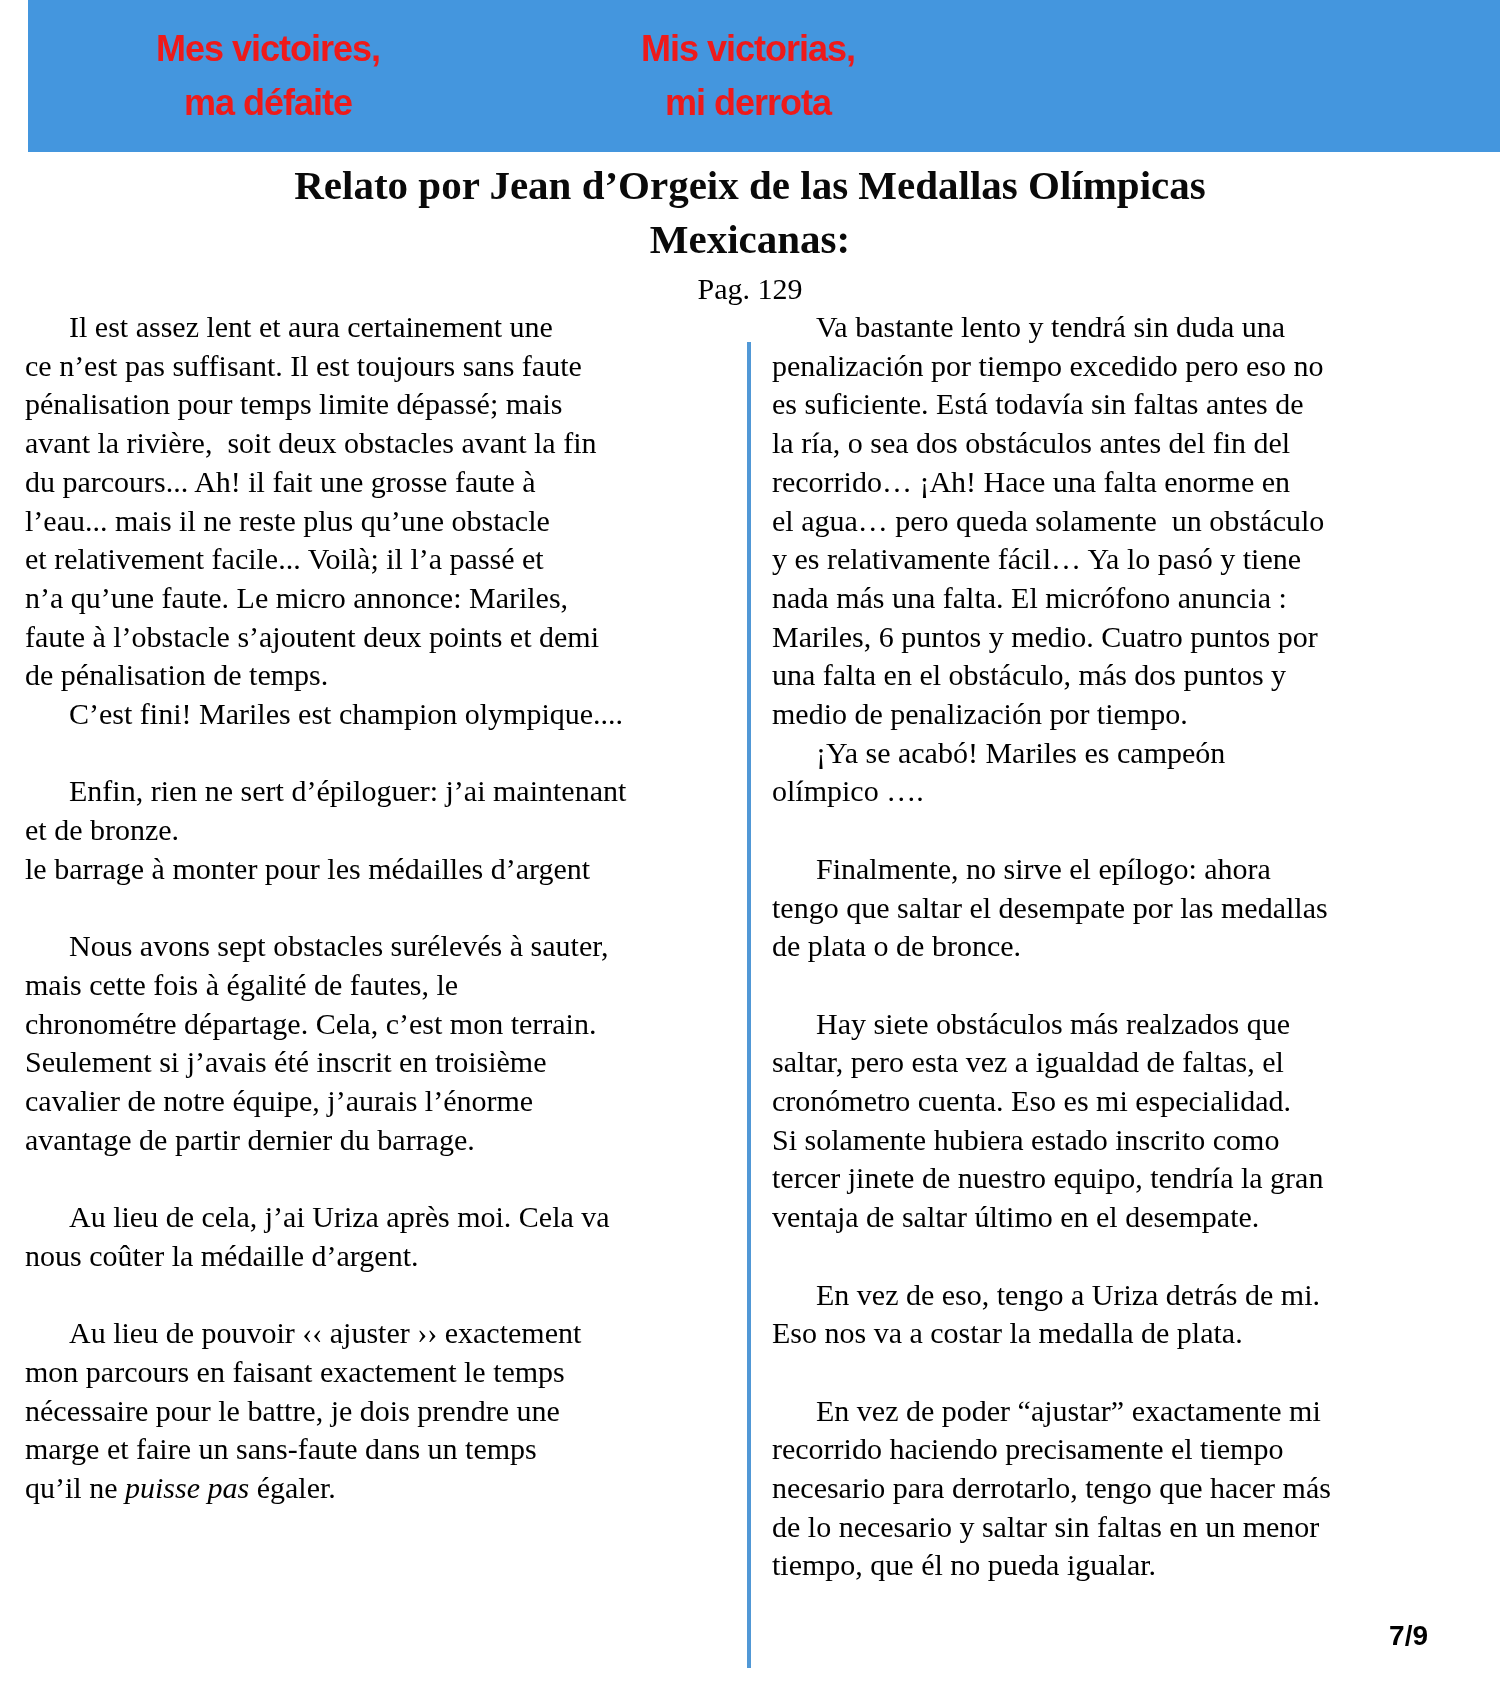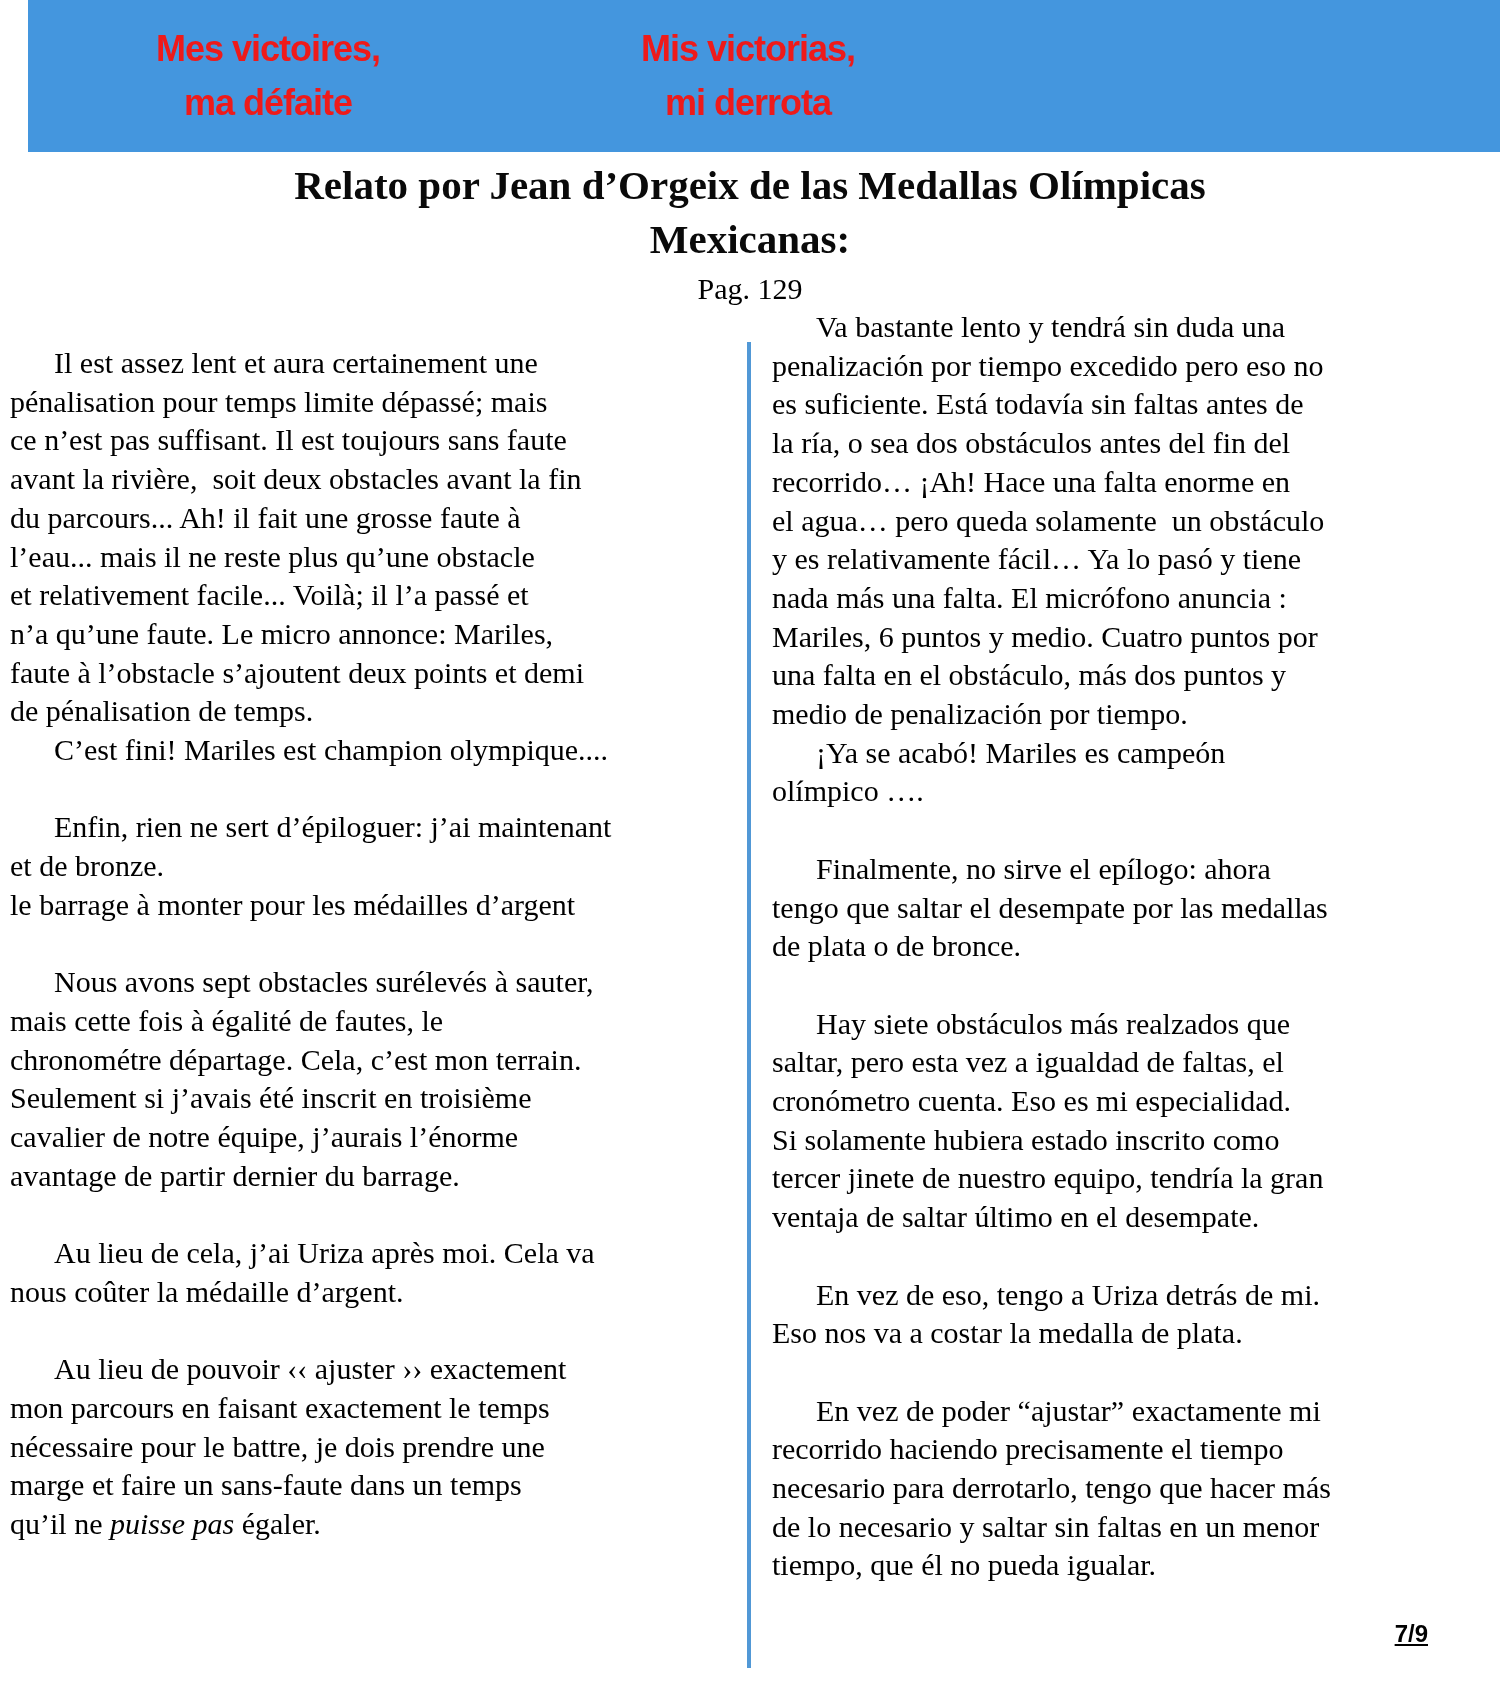--- a/index.html
+++ b/index.html
@@ -32,33 +32,33 @@
     font-weight:bold;font-size:41px;line-height:54px;color:#0a0a0a;
   }
   .pageref{
     position:absolute;top:272px;left:0;width:1500px;text-align:center;
     font-size:30px;line-height:34px;
   }
   
   .col{
     position:absolute;top:308px;font-size:30px;line-height:38.7px;
   }
-  .col-fr{left:10px;width:718px;margin-top:36px;}
+  .col-fr{left:25px;width:718px;}
   .col-es{left:772px;width:714px;}
   .para{margin-top:38.7px;}
   .para:first-child,.para.no-gap{margin-top:0;}
   .para .line{white-space:pre;}
   .para .line:first-child{text-indent:44px;}
   .divider{
     position:absolute;left:747px;top:342px;width:4px;height:1326px;
   }
   
   .page-num{
     position:absolute;top:1620px;right:72px;
-    font-family:"Liberation Sans", sans-serif;font-weight:bold;font-size:24px;text-decoration:underline;
+    font-family:"Liberation Sans", sans-serif;font-weight:bold;font-size:28px;
   }
 </style>
 </head>
 <body>
 
 <div class="page">
 
   <header class="band" style="background: rgb(68, 150, 222);">
     <div class="band-side" style="color: rgb(238, 26, 26);">
       <div>Mes victoires,</div>
@@ -73,22 +73,22 @@
   <div class="doc-title">
     <div>Relato por Jean d’Orgeix de las Medallas Olímpicas</div>
     <div>Mexicanas:</div>
   </div>
 
   <div class="pageref">Pag. 129</div>
 
   <div class="col col-fr" id="col-french">
       <div class="para">
         <div class="line">Il est assez lent et aura certainement une</div>
+        <div class="line">ce n’est pas suffisant. Il est toujours sans faute</div>
         <div class="line">pénalisation pour temps limite dépassé; mais</div>
-        <div class="line">ce n’est pas suffisant. Il est toujours sans faute</div>
         <div class="line">avant la rivière,  soit deux obstacles avant la fin</div>
         <div class="line">du parcours... Ah! il fait une grosse faute à</div>
         <div class="line">l’eau... mais il ne reste plus qu’une obstacle</div>
         <div class="line">et relativement facile... Voilà; il l’a passé et</div>
         <div class="line">n’a qu’une faute. Le micro annonce: Mariles,</div>
         <div class="line">faute à l’obstacle s’ajoutent deux points et demi</div>
         <div class="line">de pénalisation de temps.</div>
       </div>
       <div class="para no-gap">
         <div class="line">C’est fini! Mariles est champion olympique....</div>

